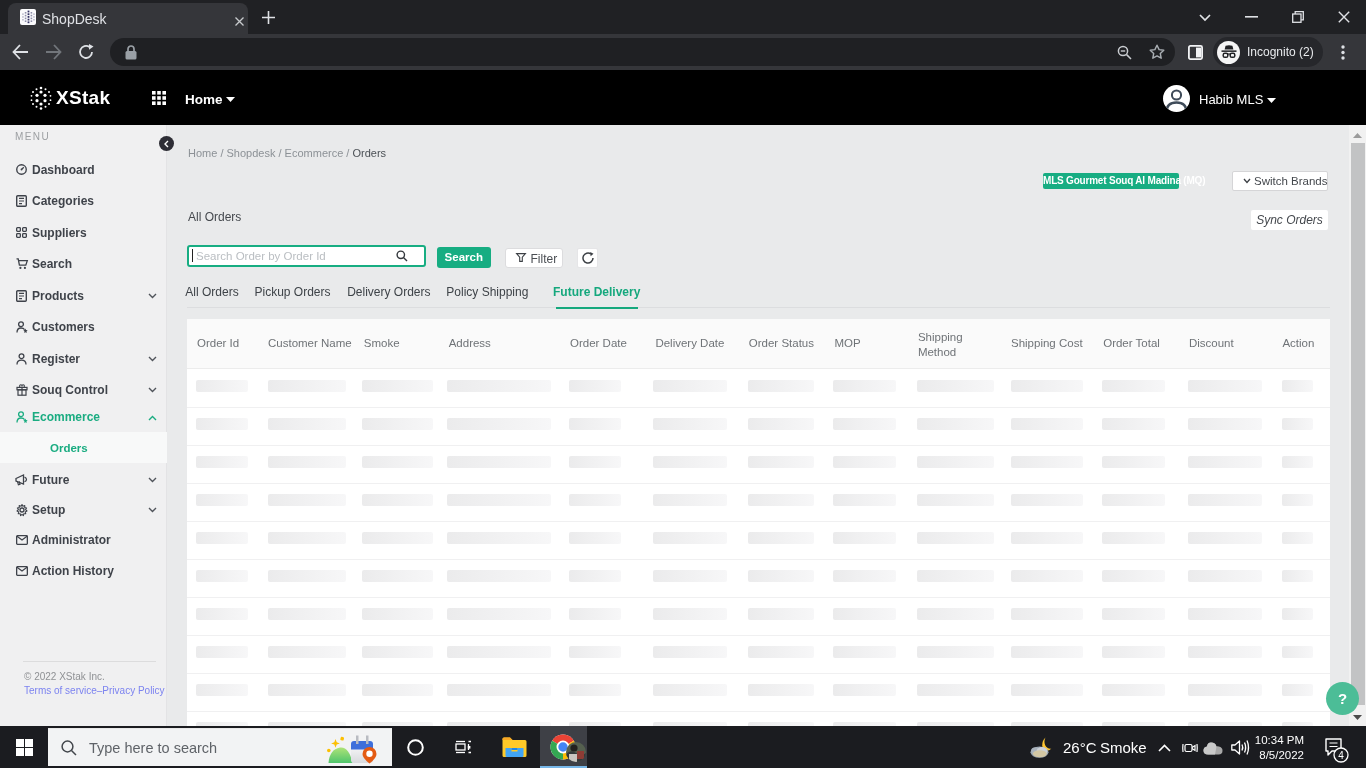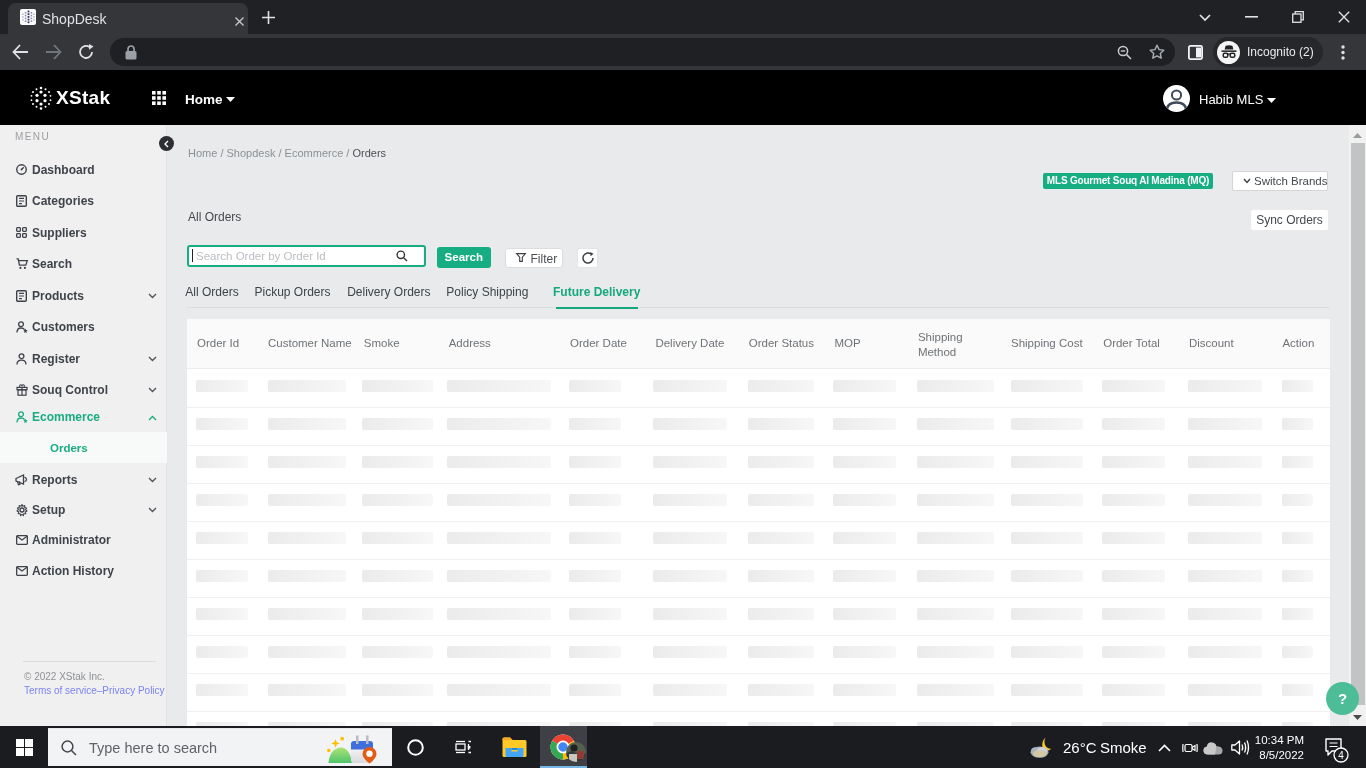--- a/index.html
+++ b/index.html
@@ -31,24 +31,24 @@
 .sitem{position:absolute;left:0;width:167px;white-space:nowrap;}
 .sitem .txt{position:absolute;left:32px;top:-7px;font-size:12px;font-weight:bold;color:#3f434a;}
 #ordersrow{position:absolute;left:0;top:432px;width:167px;height:31px;background:#f8f9f9;}
 #orderstxt{position:absolute;left:50px;top:442px;font-size:11.5px;font-weight:bold;color:#1aac81;}
 #sfootdiv{position:absolute;left:23px;top:661px;width:133px;height:1px;background:#dcdcdd;}
 #sfoot1{position:absolute;left:24px;top:671px;font-size:10px;color:#8f9194;}
 #sfoot2{position:absolute;left:24px;top:685px;font-size:10px;color:#7c83f0;}
 
 #breadcrumb{position:absolute;left:188px;top:147px;font-size:11px;color:#8c9196;}
 #breadcrumb b{color:#4b5055;font-weight:normal;}
-#chip{position:absolute;left:1043px;top:172.5px;width:170px;height:16px;background:#17ad82;border-radius:2px;color:#fff;font-size:10px;font-weight:bold;letter-spacing:-0.2px;text-align:center;line-height:16px;white-space:nowrap;}
+#chip{position:absolute;left:1043px;top:172.5px;width:136px;height:16px;background:#17ad82;border-radius:2px;color:#fff;font-size:10px;font-weight:bold;letter-spacing:-0.2px;text-align:center;line-height:16px;white-space:nowrap;}
 #switchbtn{position:absolute;left:1232px;top:171px;width:96px;height:20px;background:#fff;border:1px solid #d5d5d7;border-radius:2px;font-size:12px;color:#44484d;text-align:center;line-height:18px;white-space:nowrap;}
 #allorders{position:absolute;left:188px;top:210px;font-size:12px;color:#45494e;}
-#syncbtn{position:absolute;left:1251px;top:210px;width:77px;height:20px;background:#fff;border-radius:2px;font-size:12px;color:#44484d;text-align:center;line-height:20px;}
+#syncbtn{position:absolute;left:1251px;top:210px;width:77px;height:20px;background:#fff;border-radius:2px;font-size:12px;color:#44484d;text-align:center;line-height:20px;font-style:italic;}
 #searchbox{position:absolute;left:187px;top:244.5px;width:239px;height:22px;background:#fff;border:2px solid #17ad82;border-radius:3px;}
 #searchph{position:absolute;left:196px;top:250px;font-size:11.5px;color:#babec2;}
 #caret{position:absolute;left:192px;top:249px;width:1px;height:13px;background:#222;}
 #searchbtn{position:absolute;left:437px;top:247px;width:53.5px;height:20.5px;background:#17ad82;border-radius:3px;color:#fff;font-size:11.5px;font-weight:bold;text-align:center;line-height:20.5px;}
 #filterbtn{position:absolute;left:504.5px;top:247.5px;width:58.5px;height:20px;background:#fff;border:1px solid #dcdcde;border-radius:3px;}
 #filtertxt{position:absolute;left:530.5px;top:252px;font-size:12px;color:#4a4e53;}
 #refreshbtn{position:absolute;left:577px;top:247.5px;width:21px;height:20px;background:#fff;border:1px solid #e5e5e7;border-radius:2px;}
 .ptab{position:absolute;top:285px;font-size:12px;color:#3e4348;white-space:nowrap;}
 .ptab.act{color:#15a87d;font-weight:bold;}
 #tabborder{position:absolute;left:187px;top:307px;width:1143px;height:1px;background:#dcdddf;}
@@ -319,21 +319,21 @@
     <path d="M9.5 7.5 L10.1 9 L11.6 9.3 L10.5 10.4 L10.8 12 L9.5 11.2 L8.2 12 L8.5 10.4 L7.4 9.3 L8.9 9 Z" fill="#1aac81"></path>
   </svg>
 <svg style="left:148px;top:414.5px" width="9" height="6" viewBox="0 0 9 6">
     <path d="M1 5 L4.5 1.5 L8 5" stroke="#1aac81" stroke-width="1.4" fill="none"></path>
   </svg>
 
 <div id="ordersrow"></div>
 <div id="orderstxt">Orders</div>
 
 <div class="sitem" style="top:480px">
-    <span class="txt">Reports</span>
+    <span class="txt">Future</span>
   </div>
 <svg style="left:15px;top:474px" width="13" height="12" viewBox="0 0 13 12">
     <path d="M1 4.5 L8.5 1 V10 L1 7 Z" fill="none" stroke="#3e424a" stroke-width="1.3"></path>
     <path d="M9.5 3 Q11.5 4 11.5 5.5 Q11.5 7 9.5 7.8" fill="none" stroke="#3e424a" stroke-width="1.2"></path>
     <path d="M2.5 7.4 L3.4 10.8 L5 10.4 L4.3 7.4" fill="none" stroke="#3e424a" stroke-width="1.2"></path>
   </svg>
 <svg style="left:148px;top:477px" width="9" height="6" viewBox="0 0 9 6">
     <path d="M1 1 L4.5 4.5 L8 1" stroke="#50545b" stroke-width="1.4" fill="none"></path>
   </svg>
 

